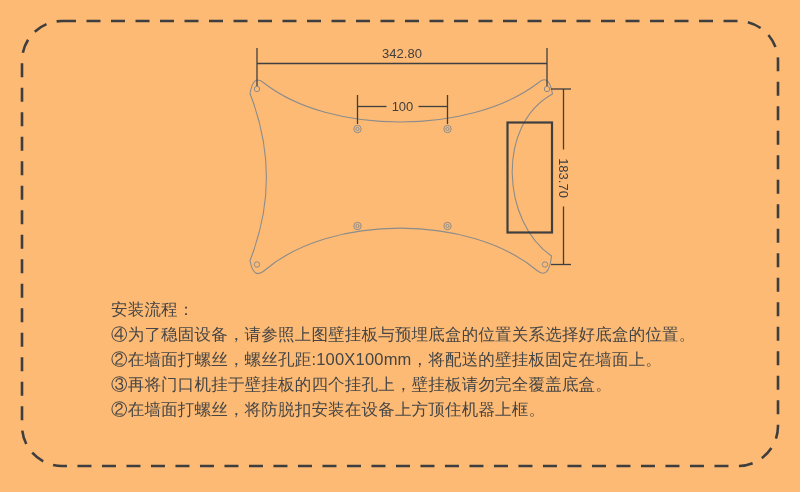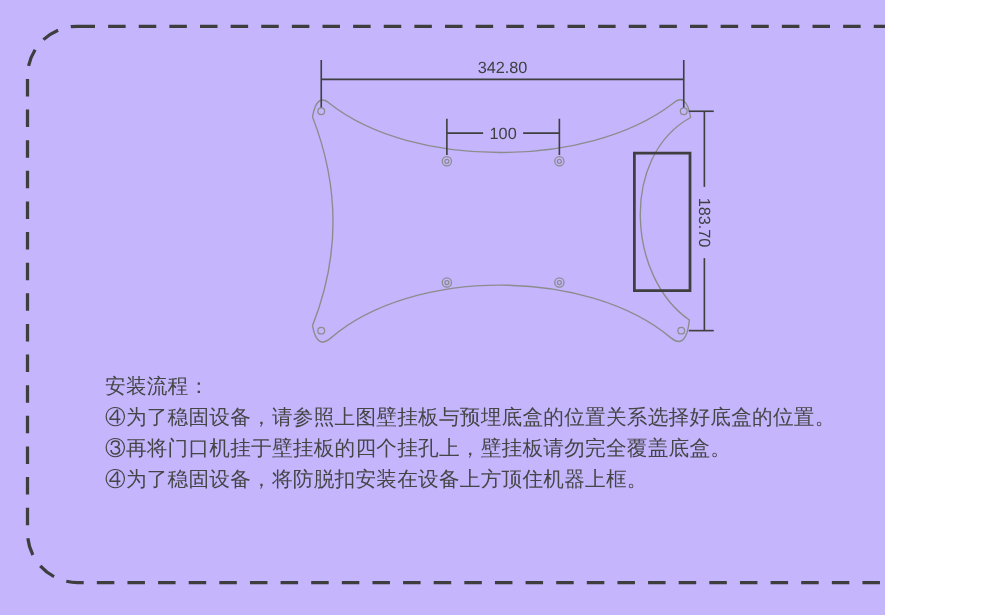--- a/index.html
+++ b/index.html
@@ -3,43 +3,43 @@
 <meta charset="utf-8">
 <style>
   html, body {
     margin: 0;
     padding: 0;
     background: #ffffff;
     font-family: "Liberation Sans", sans-serif;
   }
   .page {
     position: relative;
-    width: 708px;
+    width: 800px;
     height: 492px;
-    background: #c4b5fd;
+    background: #fdba74;
     overflow: hidden;
   }
   .drawing-svg {
     position: absolute;
     left: 0;
     top: 0;
     width: 800px;
     height: 492px;
   }
   .instructions {
     position: absolute;
     left: 84px;
     top: 297px;
     color: #454545;
     font-size: 16.5px;
     line-height: 24.9px;
     white-space: nowrap;
     letter-spacing: 0.2px;
   }
-  .instr-line { height: 24.9px; }
+  .instr-line { height: 24.9px; margin-left: 27px; }
   .instr-line.indent { padding-left: 13px; }
   .dim-label {
     font-family: "Liberation Sans", sans-serif;
     font-size: 13px;
     fill: #3f3f3f;
   }
 </style>
 </head>
 <body>
 
@@ -109,17 +109,18 @@
       <line x1="551" y1="264.5" x2="571" y2="264.5"></line>
       <line x1="563.5" y1="89" x2="563.5" y2="149.5"></line>
       <line x1="563.5" y1="206.5" x2="563.5" y2="264.5"></line>
     </g>
     <text class="dim-label" text-anchor="middle" dominant-baseline="central" transform="translate(563.5,178) rotate(90)">183.70</text>
   </svg>
 
   <div class="instructions">
     <div class="instr-line">安装流程：</div>
     <div class="instr-line">④为了稳固设备，请参照上图壁挂板与预埋底盒的位置关系选择好底盒的位置。</div>
+    <div class="instr-line">②在墙面打螺丝，螺丝孔距:100X100mm，将配送的壁挂板固定在墙面上。</div>
     <div class="instr-line">③再将门口机挂于壁挂板的四个挂孔上，壁挂板请勿完全覆盖底盒。</div>
-    <div class="instr-line">④为了稳固设备，将防脱扣安装在设备上方顶住机器上框。</div>
+    <div class="instr-line">②在墙面打螺丝，将防脱扣安装在设备上方顶住机器上框。</div>
   </div>
 
 </div>
 
 </body></html>

